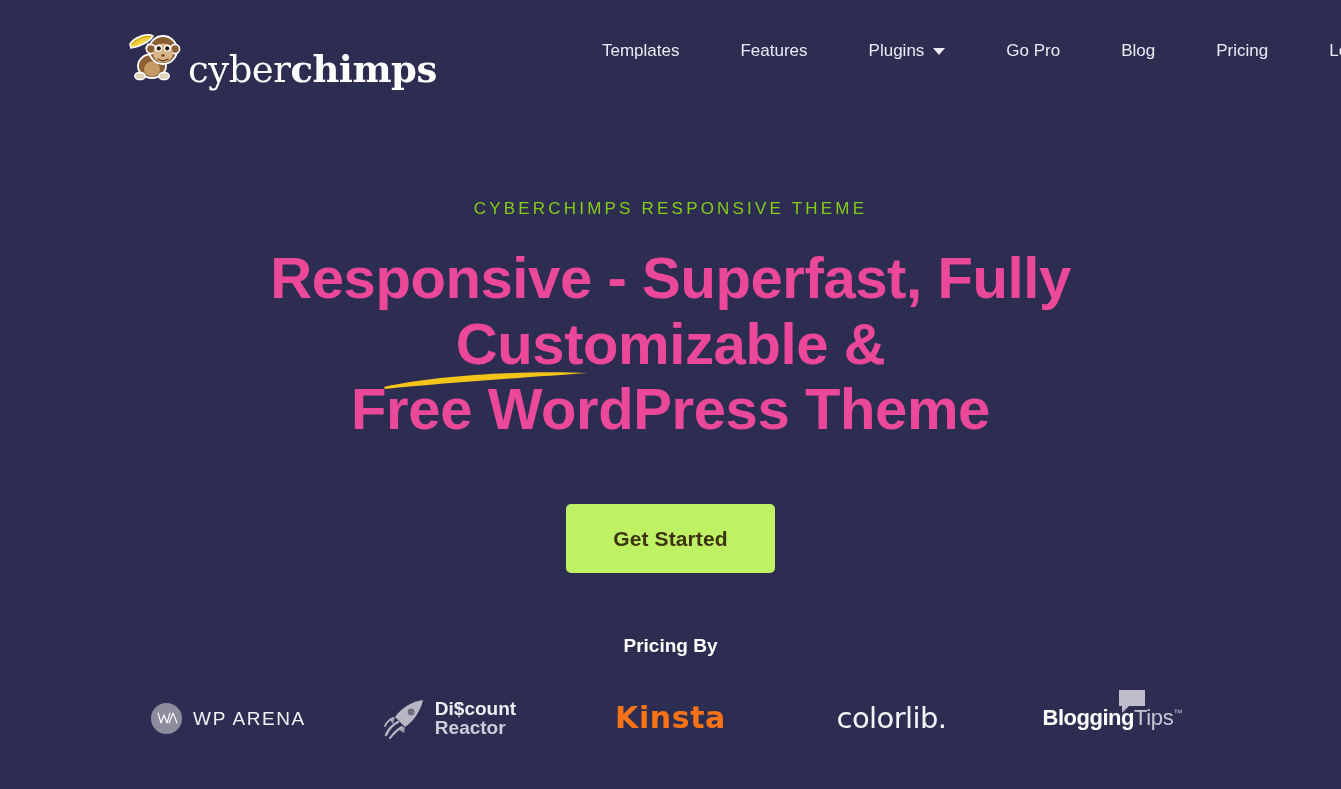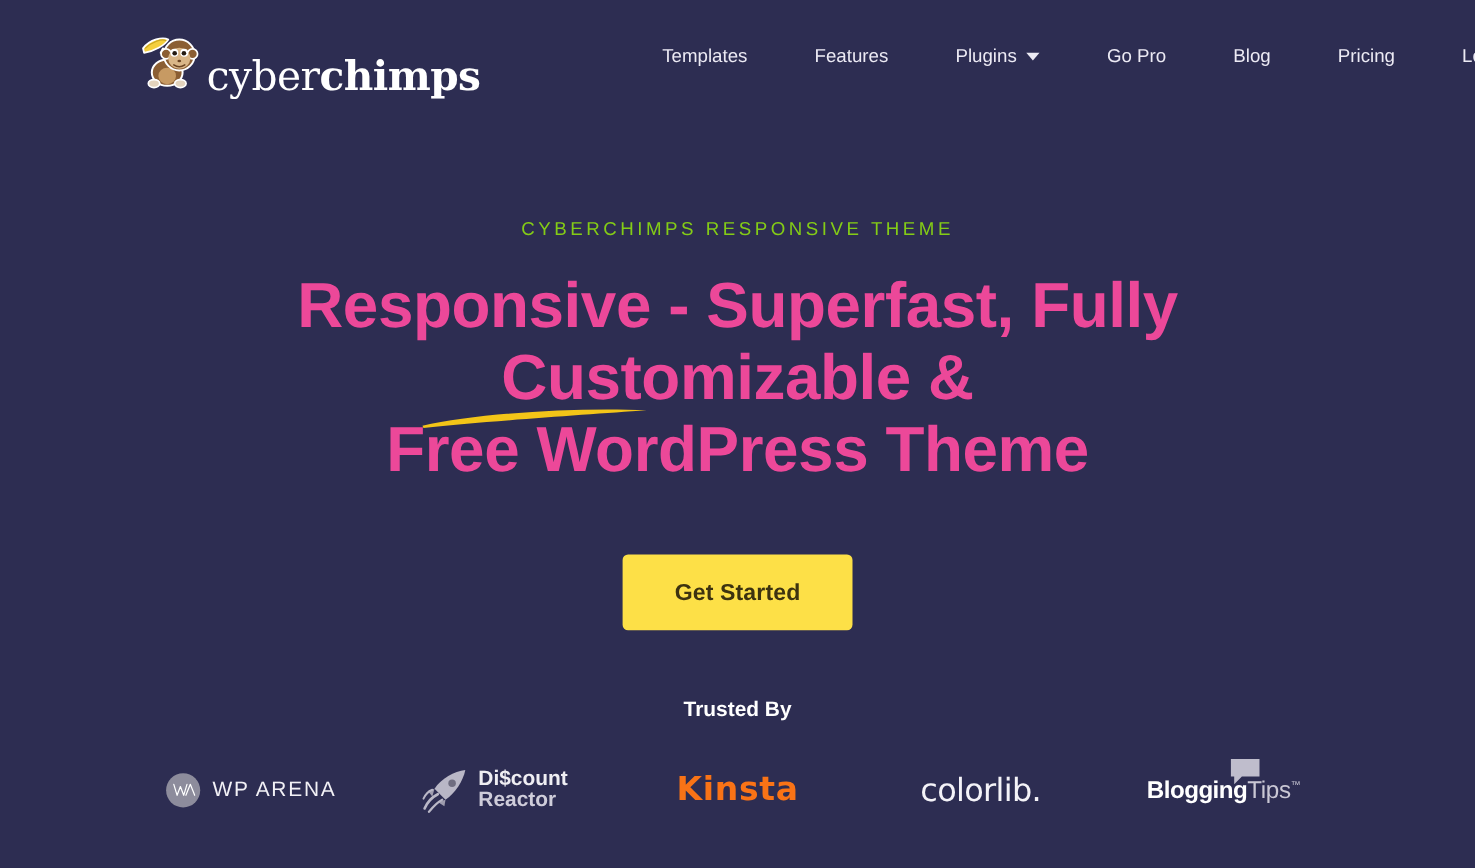--- a/index.html
+++ b/index.html
@@ -137,21 +137,21 @@
     height: 26px;
     pointer-events: none;
   }
 
   .cta-wrap {
     margin-top: 62px;
   }
 
   .cta-button {
     display: inline-block;
-    background: #fde047;
+    background: #bef264;
     color: #3d3310;
     font-size: 21px;
     font-weight: 600;
     letter-spacing: 0.1px;
     padding: 24px 47px;
     border: none;
     border-radius: 5px;
     cursor: pointer;
     font-family: "Liberation Sans", sans-serif;
     line-height: 1;
@@ -361,21 +361,21 @@
         <path d="M2 21 C50 10, 140 4, 206 7 C150 11, 60 17, 3 23 Z" fill="#f3c518"></path>
       </svg>
     </h1>
 
     <div class="cta-wrap">
       <button class="cta-button">Get Started</button>
     </div>
   </section>
 
   <section class="trusted">
-    <div class="trusted-title">Trusted By</div>
+    <div class="trusted-title">Pricing By</div>
 
     <div class="logo-row">
 
       <div class="logo-cell">
         <div class="wparena">
           <span class="wparena-badge">
             <svg width="22" height="14" viewBox="0 0 22 14">
               <path d="M2 2 L5 12 L8 4 L11 12 L14 2" fill="none" stroke="#ffffff" stroke-width="1.1" stroke-linejoin="round" stroke-linecap="round"></path>
               <path d="M13 12 L17 2 L21 12" fill="none" stroke="#ffffff" stroke-width="1.1" stroke-linejoin="round" stroke-linecap="round"></path>
             </svg>

